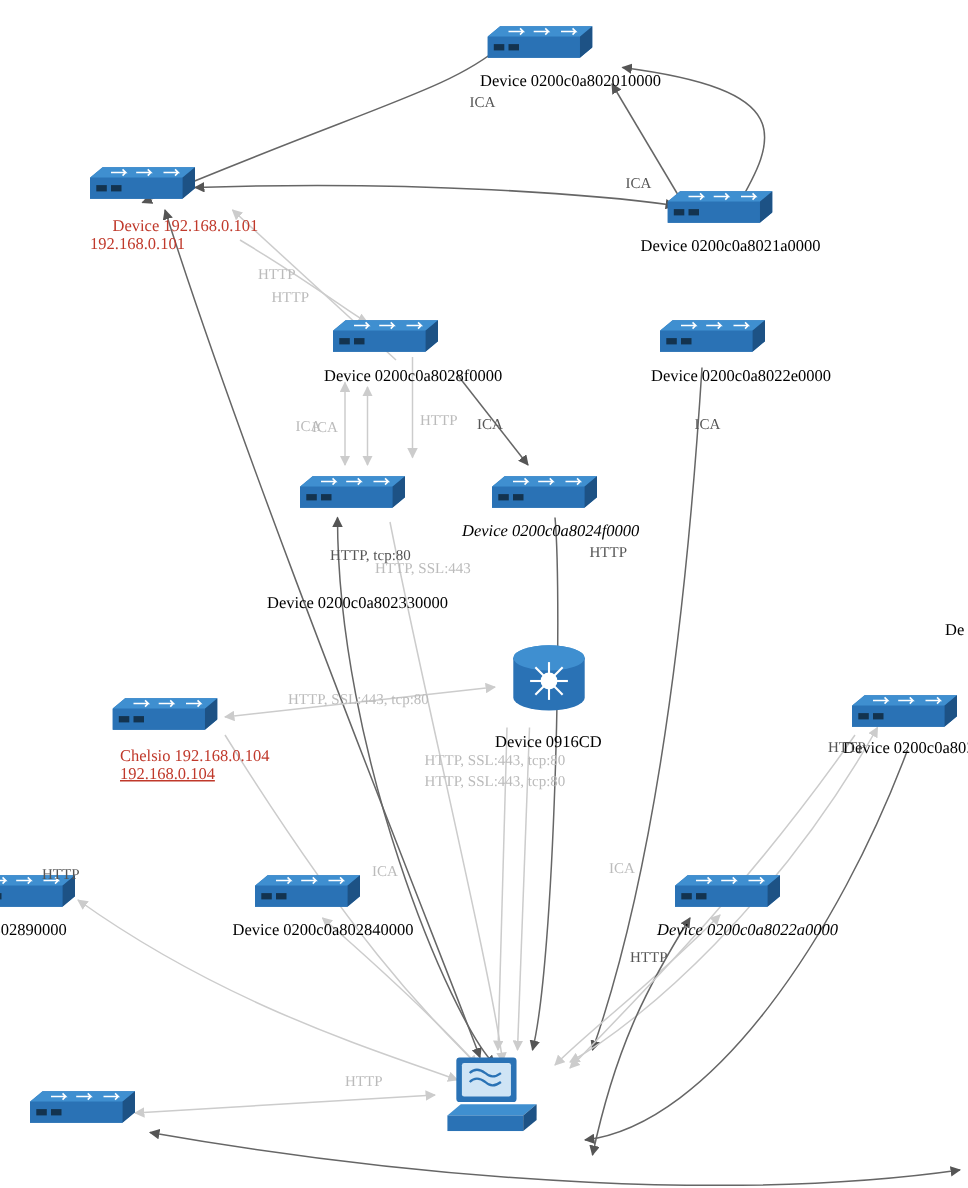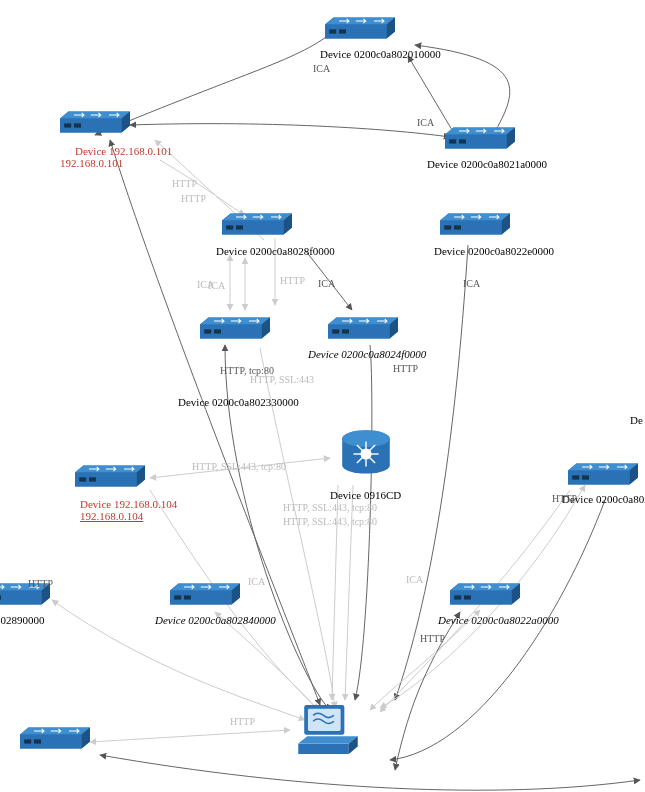--- a/index.html
+++ b/index.html
@@ -202,21 +202,21 @@
       <polygon points="0,15 12,5 100,5 100,25 88,35 0,35" fill="#2a72b5"></polygon>
       <polygon points="0,15 12,5 100,5 88,15" fill="#3f8fd0"></polygon>
       <polygon points="88,15 100,5 100,25 88,35" fill="#1d5285"></polygon>
       <rect x="0" y="15" width="88" height="20" fill="#2a72b5"></rect>
       <path d="M20 10 l14 0 l-3 -3 m3 3 l-3 3 M44 10 l14 0 l-3 -3 m3 3 l-3 3 M70 10 l14 0 l-3 -3 m3 3 l-3 3" stroke="#fff" stroke-width="1.5" fill="none"></path>
       <rect x="6" y="22" width="10" height="6" fill="#13334f"></rect>
       <rect x="20" y="22" width="10" height="6" fill="#13334f"></rect>
     </g>
   </svg>
 </div>
-      <div class="label red" style="left: 80px; top: 498px;">Device 192.168.0.104</div>
+      <div class="label red" style="left: 80px; top: 498px;">Chelsio 192.168.0.104</div>
       <div class="label red" style="left: 80px; top: 510px; text-decoration: underline;">192.168.0.104</div>
       <div class="node" style="left: 338px; top: 426px;">
   <svg class="icon-router" viewBox="0 0 80 80">
     <ellipse cx="40" cy="18" rx="34" ry="12" fill="#3f8fd0"></ellipse>
     <path d="M6 18 L6 56 A34 12 0 0 0 74 56 L74 18" fill="#2a72b5"></path>
     <ellipse cx="40" cy="18" rx="34" ry="12" fill="#3f8fd0"></ellipse>
     <g stroke="#fff" stroke-width="2" fill="#fff">
       <circle cx="40" cy="40" r="7" fill="#fff"></circle>
       <line x1="40" y1="40" x2="40" y2="22"></line>
             <line x1="40" y1="40" x2="40" y2="58"></line>
@@ -266,21 +266,21 @@
       <polygon points="0,15 12,5 100,5 100,25 88,35 0,35" fill="#2a72b5"></polygon>
       <polygon points="0,15 12,5 100,5 88,15" fill="#3f8fd0"></polygon>
       <polygon points="88,15 100,5 100,25 88,35" fill="#1d5285"></polygon>
       <rect x="0" y="15" width="88" height="20" fill="#2a72b5"></rect>
       <path d="M20 10 l14 0 l-3 -3 m3 3 l-3 3 M44 10 l14 0 l-3 -3 m3 3 l-3 3 M70 10 l14 0 l-3 -3 m3 3 l-3 3" stroke="#fff" stroke-width="1.5" fill="none"></path>
       <rect x="6" y="22" width="10" height="6" fill="#13334f"></rect>
       <rect x="20" y="22" width="10" height="6" fill="#13334f"></rect>
     </g>
   </svg>
 </div>
-      <div class="label" style="left: 155px; top: 614px; font-style: italic;">Device 0200c0a802840000</div>
+      <div class="label" style="left: 155px; top: 614px;">Device 0200c0a802840000</div>
       <div class="node" style="left: 450px; top: 580px;">
   <svg class="icon-switch" viewBox="0 0 100 40">
     <g>
       <polygon points="0,15 12,5 100,5 100,25 88,35 0,35" fill="#2a72b5"></polygon>
       <polygon points="0,15 12,5 100,5 88,15" fill="#3f8fd0"></polygon>
       <polygon points="88,15 100,5 100,25 88,35" fill="#1d5285"></polygon>
       <rect x="0" y="15" width="88" height="20" fill="#2a72b5"></rect>
       <path d="M20 10 l14 0 l-3 -3 m3 3 l-3 3 M44 10 l14 0 l-3 -3 m3 3 l-3 3 M70 10 l14 0 l-3 -3 m3 3 l-3 3" stroke="#fff" stroke-width="1.5" fill="none"></path>
       <rect x="6" y="22" width="10" height="6" fill="#13334f"></rect>
       <rect x="20" y="22" width="10" height="6" fill="#13334f"></rect>

